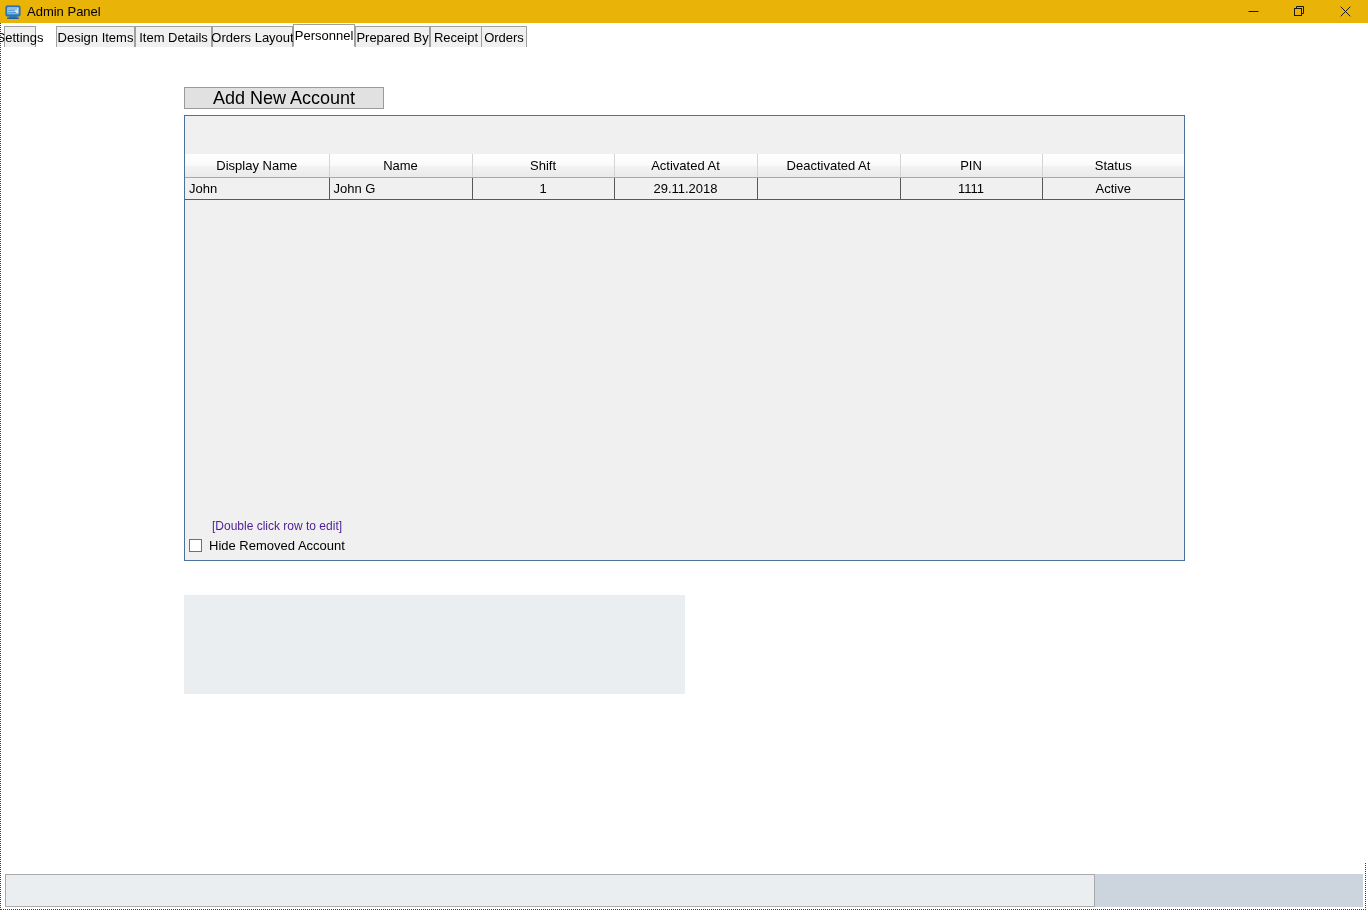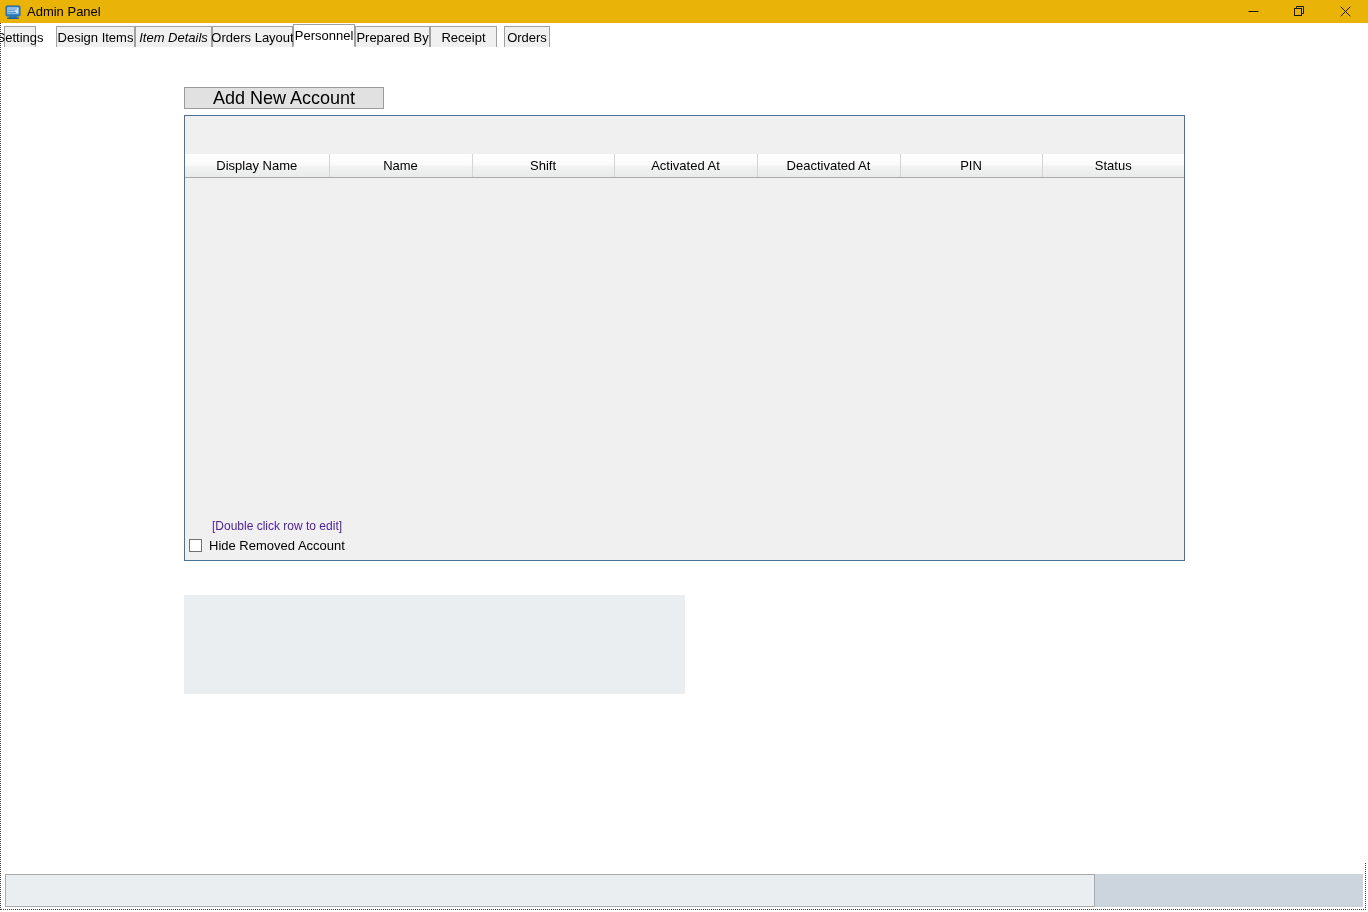--- a/index.html
+++ b/index.html
@@ -276,26 +276,26 @@
       </svg>
     </div>
   </div>
 </div>
 
 <div class="client-border"></div>
 
 <div class="tabstrip">
   <div class="tab" style="left:3px;width:32px;">Settings</div>
   <div class="tab" style="left:55px;width:79px;">Design Items</div>
-  <div class="tab" style="left:134px;width:77px;font-style:italic;">Item Details</div>
+  <div class="tab" style="left:134px;width:77px;">Item Details</div>
   <div class="tab" style="left:211px;width:81px;">Orders Layout</div>
   <div class="tab selected" style="left:292px;width:62px;">Personnel</div>
   <div class="tab" style="left:354px;width:75px;">Prepared By</div>
-  <div class="tab" style="left:429px;width:67px;">Receipt</div>
-  <div class="tab" style="left:480px;width:46px;margin-left:23px;">Orders</div>
+  <div class="tab" style="left:429px;width:52px;">Receipt</div>
+  <div class="tab" style="left:480px;width:46px;">Orders</div>
 </div>
 
 <div class="content">
 
   <button class="winform-button" id="add-new-account">Add New Account</button>
 
   <div class="grid">
     <table class="grid-table">
       <colgroup>
         <col style="width:144px">
@@ -311,20 +311,29 @@
           <th>Display Name</th>
           <th>Name</th>
           <th>Shift</th>
           <th>Activated At</th>
           <th>Deactivated At</th>
           <th>PIN</th>
           <th>Status</th>
         </tr>
       </thead>
       <tbody>
+        <tr class="row-even">
+          <td class="align-left">John</td>
+          <td class="align-left">John G</td>
+          <td class="align-center">1</td>
+          <td class="align-center">29.11.2018</td>
+          <td class="align-center"></td>
+          <td class="align-center">1111</td>
+          <td class="align-center">Active</td>
+        </tr>
       </tbody>
     </table>
   </div>
 
   <div class="hint-text">[Double click row to edit]</div>
 
   <div class="checkrow" id="hide-removed-row">
     <span class="cbox"></span>
     <span class="cbox-label">Hide Removed Account</span>
   </div>

